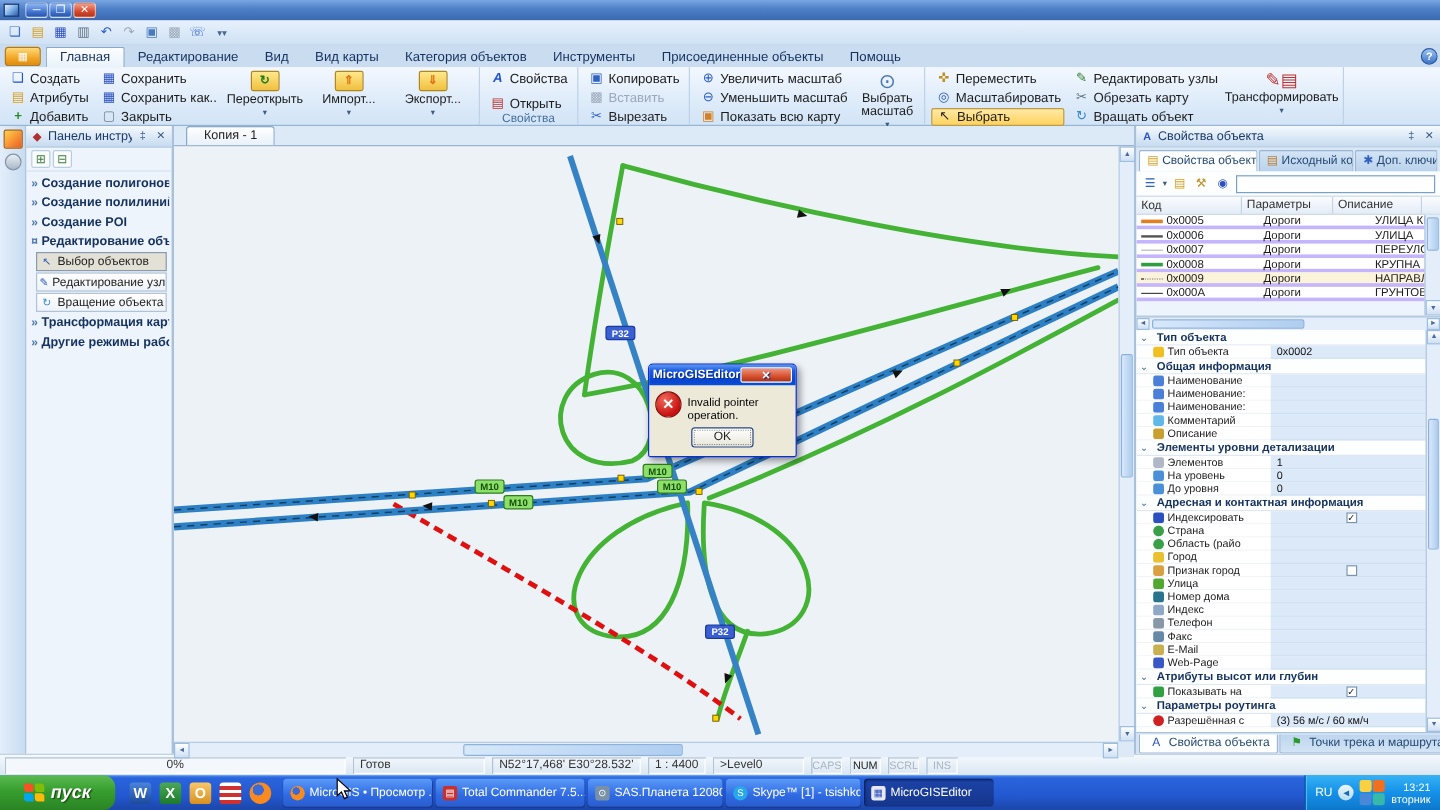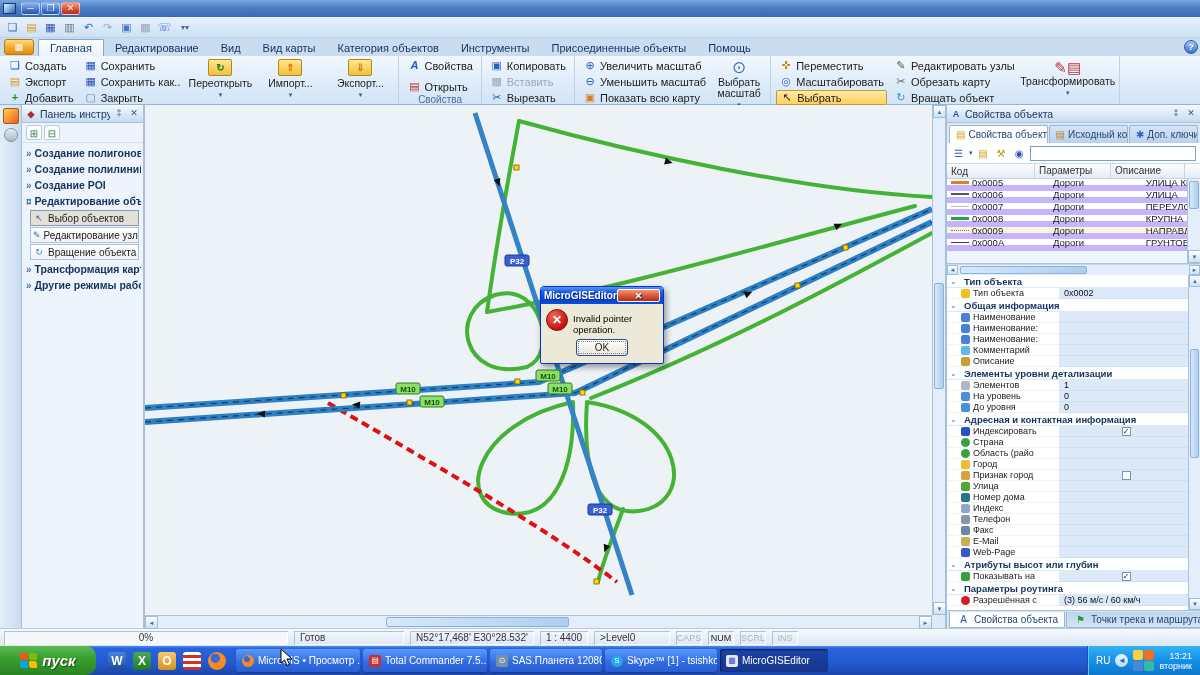--- a/index.html
+++ b/index.html
@@ -89,21 +89,21 @@
   .rpanel { width:255px; background:#eef4fb; border-left:2px solid #a8c0da; display:flex; flex-direction:column; }
   .rtabs { height:20px; display:flex; align-items:flex-end; padding:1px 2px 0 2px; gap:1px; background:#dae8f6; }
   .rtabi { height:18px; display:flex; align-items:center; gap:3px; padding:0 6px; font-size:10px; border:1px solid #9ab6d4; border-bottom:none; border-radius:2px 2px 0 0; background:linear-gradient(180deg,#d3e4f5,#b9d2ec); color:#274a74; white-space:nowrap; overflow:hidden; }
   .rtabi.active { background:#fdfefe; font-weight:normal; }
   .rtoolbar { height:21px; display:flex; align-items:center; gap:3px; padding:0 4px; background:#fdfefe; border-bottom:1px solid #c8d8ea; }
   .rt-icon { width:15px; height:15px; border-radius:2px; font-size:10px; line-height:15px; text-align:center; }
   .rt-input { flex:1; height:15px; border:1px solid #7aa0c8; background:#fff; }
   .rtable { background:#fff; }
   .thead { display:flex; height:15px; background:linear-gradient(180deg,#fbfcfe,#e3ecf6); border-bottom:1px solid #c5d4e5; font-size:10px; color:#333; }
   .th { padding:1px 4px; border-right:1px solid #c5d4e5; white-space:nowrap; overflow:hidden; }
-  .trow { display:flex; height:12px; font-size:9.5px; align-items:center; border-bottom:6px solid #c4b5fd;gap:33px; }
+  .trow { display:flex; height:12px; font-size:9.5px; align-items:flex-start; border-bottom:3px solid #c4b5fd;gap:33px; }
   .trow.sel { background:#fcf4da; }
   .td { padding:0 4px; white-space:nowrap; overflow:hidden; }
   .c-code { width:88px; display:flex; align-items:center; gap:3px; }
   .c-cat { width:76px; }
   .c-desc { width:74px; }
   .swatch { width:18px; flex:none; }
   .tvscroll { position:absolute; right:0; top:15px; bottom:0; width:13px; }
   .rtablewrap { position:relative; height:100px; overflow:hidden; border-bottom:1px solid #aac2dc; }
   .thscroll { height:11px; background:#e4eefa; border-top:1px solid #c8d8ea; display:flex; }
 
@@ -190,21 +190,21 @@
   <div class="ribbon">
     <div class="rgroup">
       <div class="rgroup-c">
         <div class="rcol">
           <div class="rsbtn">
               <span class="ricon" style="color:#2255cc;">❏</span>
               <span>Создать</span>
             </div>
           <div class="rsbtn">
               <span class="ricon" style="color:#d8a020;">▤</span>
-              <span>Экспорт</span>
+              <span>Атрибуты</span>
             </div>
           <div class="rsbtn">
               <span class="ricon" style="color:#2a8a2a;font-weight:bold;">+</span>
               <span>Добавить</span>
             </div>
         </div>
         <div class="rcol">
           <div class="rsbtn">
               <span class="ricon" style="color:#2a50c0;">▦</span>
               <span>Сохранить</span>
@@ -390,20 +390,23 @@
             <span>Трансформация карты</span>
           </div>
         <div class="lgroup">
             <span class="chev">»</span>
             <span>Другие режимы работы</span>
           </div>
       </div>
     </div>
 
     <div class="mapregion">
+      <div class="maptabs">
+        <span class="maptab">Копия - 1</span>
+      </div>
       <div class="mapbody">
         <div class="canvas">
           <svg width="787" height="493" viewBox="0 0 787 493">
 
             <g fill="none" stroke="#44b335" stroke-width="4" stroke-linecap="round">
               <path d="M 374 16 C 362 80 350 150 342 207"></path>
               <path d="M 374 16 C 490 48 660 86 787 92"></path>
               <path d="M 342 207 C 470 185 640 135 770 101"></path>
               <path d="M 382 262 C 318 278 302 206 350 190 C 396 176 414 248 382 262"></path>
               <path d="M 428 297 C 330 318 308 398 362 408 C 412 416 430 360 428 297"></path>

